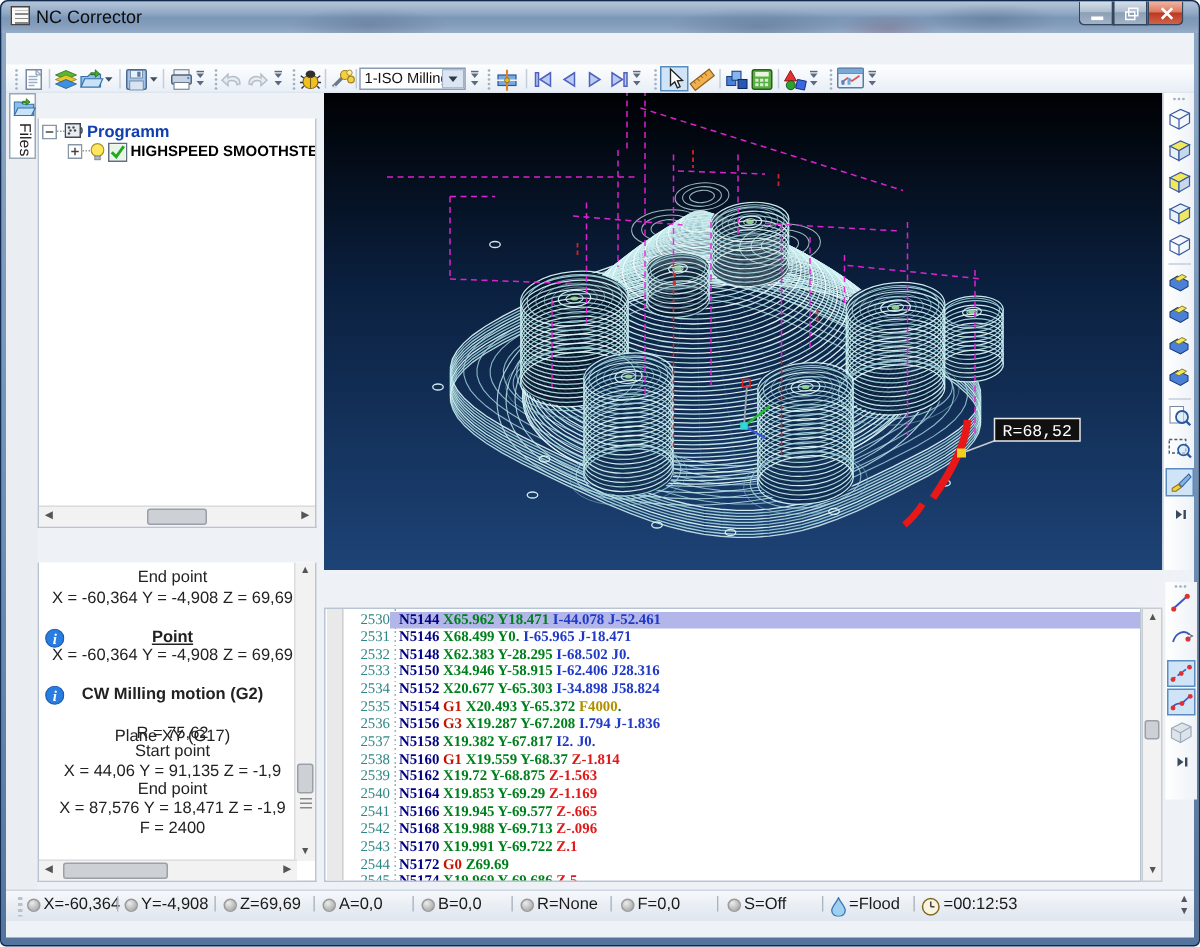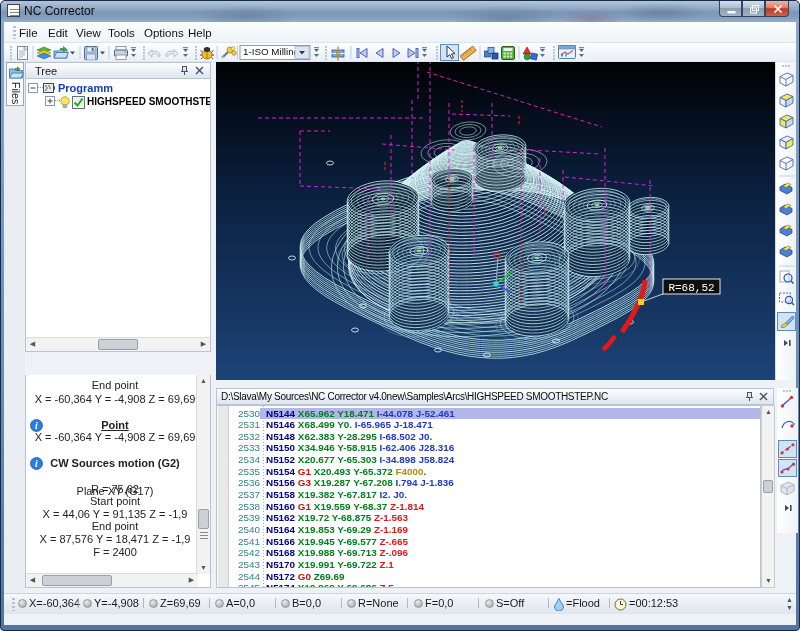--- a/index.html
+++ b/index.html
@@ -37,21 +37,21 @@
 #repbody{position:absolute;left:0;top:17px;width:186px;height:213px;background:#fff;border:1px solid #b8c4d2;border-top:none;overflow:hidden;font-size:11px;color:#222}
 .rline{position:absolute;left:5px;width:168px;text-align:center;white-space:nowrap}
 .scrh{position:absolute;height:14px;background:#f2f2f2;border-top:1px solid #dcdcdc}
 .scrv{position:absolute;width:14px;background:#f2f2f2;border-left:1px solid #dcdcdc}
 .thumb{position:absolute;background:#cdd0d4;border:1px solid #9aa0a8;border-radius:2px}
 .sarr{position:absolute;font-size:7px;color:#555;width:13px;height:12px;text-align:center;line-height:12px}
 #vp{position:absolute;left:212px;top:40px;width:559px;height:318px}
 #vpstrip{position:absolute;left:771px;top:40px;width:21px;height:318px;background:linear-gradient(90deg,#fff,#eef2f7);border-left:1px solid #d4dce6}
 #edit{position:absolute;left:212px;top:366px;width:558px;height:200px}
 #edtitle{position:absolute;left:0;top:0;width:558px;height:17px;background:linear-gradient(180deg,#fdfdfe,#dde5ee);border:1px solid #b8c4d2;font-size:10px;letter-spacing:-0.3px;color:#0a0a0a;padding:2px 0 0 4px;white-space:nowrap}
-#edbody{position:absolute;left:0;top:17px;width:545px;height:183px;background:#fff;border:1px solid #b8c4d2;font-family:Liberation Sans, sans-serif;font-size:9.9px;font-weight:bold;line-height:11.65px;white-space:pre;overflow:hidden}
+#edbody{position:absolute;left:0;top:17px;width:545px;height:183px;background:#fff;border:1px solid #b8c4d2;font-family:Liberation Serif, serif;font-size:9.9px;font-weight:bold;line-height:11.65px;white-space:pre;overflow:hidden}
 #edmargin{position:absolute;left:1px;top:0;width:11px;height:181px;background:#e9e9e9;border-right:1px solid #d0d0d0}
 #eddot{position:absolute;left:46px;top:0;width:1px;height:181px;background:repeating-linear-gradient(180deg,#90b8b8 0 1px,transparent 1px 3px)}
 .crow{position:absolute;left:0;width:546px;height:11.65px;display:flex}
 .ln{color:#2e8585;display:inline-block;width:43px;text-align:right;font-weight:normal;flex:none}
 .ct{padding-left:6px;flex:auto}
 .sel{background:#b2b6e8}
 .cN{color:#000080}.cG{color:#c41400}.cXY{color:#00801c}.cIJ{color:#2038c8}.cF{color:#b09000}.cZ{color:#e01818}
 #edscroll{position:absolute;left:545px;top:17px;width:14px;height:183px;background:#f2f2f2;border:1px solid #c8cdd4}
 #edstrip{position:absolute;left:561px;top:0px;width:21px;height:145px;background:linear-gradient(90deg,#fff,#eef2f7)}
 #status{position:absolute;left:0;top:571px;width:792px;height:21px;background:linear-gradient(180deg,#f6f8fb 0%,#e9eef4 50%,#dfe6ee 100%);border-top:1px solid #cdd6e0;font-size:11px;color:#1a1a1a}
@@ -82,29 +82,20 @@
     <div class="cb cbx">
       <svg width="24" height="16" viewBox="0 0 24 16">
         <g stroke="#fff" stroke-width="1.7">
           <line x1="8.5" y1="4.5" x2="15.5" y2="11.5"></line>
           <line x1="15.5" y1="4.5" x2="8.5" y2="11.5"></line>
         </g>
       </svg>
     </div>
   </div>
 <div id="client">
- <div id="menubar">
-      <span class="menu" style="left:15px">File</span>
-      <span class="menu" style="left:44px">Edit</span>
-      <span class="menu" style="left:72px">View</span>
-      <span class="menu" style="left:104px">Tools</span>
-      <span class="menu" style="left:140px">Options</span>
-      <span class="menu" style="left:184px">Help</span>
-      <div style="position:absolute;left:9px;top:4px;width:3px;height:13px;background:repeating-linear-gradient(180deg,#b8c2cc 0 2px,transparent 2px 4px)"></div>
-    </div>
  <div id="toolbar">
       <svg width="792" height="19" viewBox="0 0 792 19">
         <rect x="10" y="3" width="2" height="13" fill="none"></rect>
         <circle cx="11" cy="4" r="0.9" fill="#9fb0c0"></circle>
         <circle cx="11" cy="7" r="0.9" fill="#9fb0c0"></circle>
         <circle cx="11" cy="10" r="0.9" fill="#9fb0c0"></circle>
         <circle cx="11" cy="13" r="0.9" fill="#9fb0c0"></circle>
         <circle cx="11" cy="16" r="0.9" fill="#9fb0c0"></circle>
         <g transform="translate(17,3)">
           <rect x="0.5" y="0.5" width="10" height="13" fill="#fff" stroke="#7a8aa0"></rect>
@@ -310,32 +301,20 @@
       <div id="railtab">
         <div id="railico"><svg width="15" height="13" viewBox="0 0 15 13">
             <path d="M0.5,3 L0.5,12 L13.5,12 L13.5,4.5 L6.5,4.5 L5,3 Z" fill="#88c0ee" stroke="#3a70a8" stroke-width="0.8"></path>
             <path d="M0.5,12 L3,7 L14.5,7 L12,12 Z" fill="#c8e2f8" stroke="#3a70a8" stroke-width="0.8"></path>
             <path d="M6,2.5 L8.5,2.5 L8.5,0.8 L11,3 L8.5,5 L8.5,3.6 L6,3.6 Z" fill="#40b020" stroke="#206010" stroke-width="0.5"></path>
           </svg></div>
         <div id="railtxt">Files</div>
       </div>
     </div>
  <div id="tree">
-  <div class="ptitle" style="left:0;top:0;width:186px">Tree<span class="pbtn" style="right:19px"><svg width="11" height="11" viewBox="0 0 11 11">
-            <g stroke="#44566c" fill="none">
-              <rect x="3.5" y="1.5" width="4" height="5" fill="#dfe7f0"></rect>
-              <line x1="2" y1="6.5" x2="9" y2="6.5"></line>
-              <line x1="5.5" y1="6.5" x2="5.5" y2="10"></line>
-            </g>
-          </svg></span><span class="pbtn" style="right:4px"><svg width="11" height="11" viewBox="0 0 11 11">
-            <g stroke="#44566c" stroke-width="1.4">
-              <line x1="2" y1="2" x2="9" y2="9"></line>
-              <line x1="9" y1="2" x2="2" y2="9"></line>
-            </g>
-          </svg></span></div>
   <div id="treebody">
         <svg style="position:absolute;left:2px;top:4px" width="10" height="10" viewBox="0 0 10 10">
           <rect x="0.5" y="0.5" width="9" height="9" fill="#fff" stroke="#8898a8"></rect>
           <line x1="2.5" y1="5" x2="7.5" y2="5" stroke="#444"></line>
         </svg>
         <svg style="position:absolute;left:19px;top:17px" width="10" height="10" viewBox="0 0 10 10">
           <rect x="0.5" y="0.5" width="9" height="9" fill="#fff" stroke="#8898a8"></rect>
           <line x1="2.5" y1="5" x2="7.5" y2="5" stroke="#444"></line>
           <line x1="5" y1="2.5" x2="5" y2="7.5" stroke="#444"></line>
         </svg>
@@ -369,21 +348,21 @@
           <div class="thumb" style="left:72px;top:1px;width:40px;height:11px"></div>
         </div>
       </div>
  </div>
  <div id="report">
   <div id="repbody">
         <div class="rline" style="top:4px;">End point</div>
         <div class="rline" style="top:18px;">X = -60,364 Y = -4,908 Z = 69,69</div>
         <div class="rline" style="top:44px;font-weight:bold;text-decoration:underline;">Point</div>
         <div class="rline" style="top:56px;">X = -60,364 Y = -4,908 Z = 69,69</div>
-        <div class="rline" style="top:82px;font-weight:bold;">CW Sources motion (G2)</div>
+        <div class="rline" style="top:82px;font-weight:bold;">CW Milling motion (G2)</div>
         <div class="rline" style="top:110px;">Plane XY (G17)</div>
         <div class="rline" style="top:108px;">R = 75,62</div>
         <div class="rline" style="top:120px;">Start point</div>
         <div class="rline" style="top:133px;">X = 44,06 Y = 91,135 Z = -1,9</div>
         <div class="rline" style="top:145px;">End point</div>
         <div class="rline" style="top:158px;">X = 87,576 Y = 18,471 Z = -1,9</div>
         <div class="rline" style="top:171px;">F = 2400</div>
         <div style="position:absolute;left:4px;top:44px"><svg width="13" height="13" viewBox="0 0 13 13">
             <circle cx="6.5" cy="6.5" r="6" fill="#2a7de0"></circle>
             <circle cx="6.5" cy="6.5" r="6" fill="none" stroke="#1a5ab0" stroke-width="0.8"></circle>
@@ -806,32 +785,20 @@
         </g>
         <rect x="1.5" y="250.5" width="18" height="18" fill="#cfe4f7" stroke="#5a8cc0"></rect>
         <g transform="translate(3,253)">
           <path d="M13.5,1 L7,7.5 L9,9.5 L15,3 Z" fill="#88b0e0" stroke="#2858a0" stroke-width="0.7"></path>
           <path d="M6.5,8 L8.5,10 L5,12.5 L2.5,12.5 L2.5,10.5 Z" fill="#f0d040" stroke="#907010" stroke-width="0.7"></path>
         </g>
         <path d="M8,278 l4,3 l-4,3 z" fill="#3a4a5c"></path>
         <rect x="13" y="278" width="1.6" height="6" fill="#3a4a5c"></rect>
       </svg></div>
  <div id="edit">
-  <div id="edtitle">D:\Slava\My Sources\NC Corrector v4.0new\Samples\Arcs\HIGHSPEED SMOOTHSTEP.NC<span class="pbtn" style="right:17px"><svg width="11" height="11" viewBox="0 0 11 11">
-            <g stroke="#44566c" fill="none">
-              <rect x="3.5" y="1.5" width="4" height="5" fill="#dfe7f0"></rect>
-              <line x1="2" y1="6.5" x2="9" y2="6.5"></line>
-              <line x1="5.5" y1="6.5" x2="5.5" y2="10"></line>
-            </g>
-          </svg></span><span class="pbtn" style="right:3px"><svg width="11" height="11" viewBox="0 0 11 11">
-            <g stroke="#44566c" stroke-width="1.4">
-              <line x1="2" y1="2" x2="9" y2="9"></line>
-              <line x1="9" y1="2" x2="2" y2="9"></line>
-            </g>
-          </svg></span></div>
   <div id="edbody"><div id="edmargin"></div><div id="eddot"></div><div class="crow" style="top:1.50px"><span class="ln">2530</span><span class="ct sel"><span class="cN">N5144</span> <span class="cXY">X65.962 Y18.471</span> <span class="cIJ">I-44.078 J-52.461</span></span></div><div class="crow" style="top:13.15px"><span class="ln">2531</span><span class="ct"><span class="cN">N5146</span> <span class="cXY">X68.499 Y0.</span> <span class="cIJ">I-65.965 J-18.471</span></span></div><div class="crow" style="top:24.80px"><span class="ln">2532</span><span class="ct"><span class="cN">N5148</span> <span class="cXY">X62.383 Y-28.295</span> <span class="cIJ">I-68.502 J0.</span></span></div><div class="crow" style="top:36.45px"><span class="ln">2533</span><span class="ct"><span class="cN">N5150</span> <span class="cXY">X34.946 Y-58.915</span> <span class="cIJ">I-62.406 J28.316</span></span></div><div class="crow" style="top:48.10px"><span class="ln">2534</span><span class="ct"><span class="cN">N5152</span> <span class="cXY">X20.677 Y-65.303</span> <span class="cIJ">I-34.898 J58.824</span></span></div><div class="crow" style="top:59.75px"><span class="ln">2535</span><span class="ct"><span class="cN">N5154</span> <span class="cG">G1</span> <span class="cXY">X20.493 Y-65.372</span> <span class="cF">F4000</span><span class="cXY">.</span></span></div><div class="crow" style="top:71.40px"><span class="ln">2536</span><span class="ct"><span class="cN">N5156</span> <span class="cG">G3</span> <span class="cXY">X19.287 Y-67.208</span> <span class="cIJ">I.794 J-1.836</span></span></div><div class="crow" style="top:83.05px"><span class="ln">2537</span><span class="ct"><span class="cN">N5158</span> <span class="cXY">X19.382 Y-67.817</span> <span class="cIJ">I2. J0.</span></span></div><div class="crow" style="top:94.70px"><span class="ln">2538</span><span class="ct"><span class="cN">N5160</span> <span class="cG">G1</span> <span class="cXY">X19.559 Y-68.37</span> <span class="cZ">Z-1.814</span></span></div><div class="crow" style="top:106.35px"><span class="ln">2539</span><span class="ct"><span class="cN">N5162</span> <span class="cXY">X19.72 Y-68.875</span> <span class="cZ">Z-1.563</span></span></div><div class="crow" style="top:118.00px"><span class="ln">2540</span><span class="ct"><span class="cN">N5164</span> <span class="cXY">X19.853 Y-69.29</span> <span class="cZ">Z-1.169</span></span></div><div class="crow" style="top:129.65px"><span class="ln">2541</span><span class="ct"><span class="cN">N5166</span> <span class="cXY">X19.945 Y-69.577</span> <span class="cZ">Z-.665</span></span></div><div class="crow" style="top:141.30px"><span class="ln">2542</span><span class="ct"><span class="cN">N5168</span> <span class="cXY">X19.988 Y-69.713</span> <span class="cZ">Z-.096</span></span></div><div class="crow" style="top:152.95px"><span class="ln">2543</span><span class="ct"><span class="cN">N5170</span> <span class="cXY">X19.991 Y-69.722</span> <span class="cZ">Z.1</span></span></div><div class="crow" style="top:164.60px"><span class="ln">2544</span><span class="ct"><span class="cN">N5172</span> <span class="cG">G0</span> <span class="cXY">Z69.69</span></span></div><div class="crow" style="top:176.25px"><span class="ln">2545</span><span class="ct"><span class="cN">N5174</span> <span class="cXY">X19.969 Y-69.686</span> <span class="cZ">Z.5</span></span></div></div>
   <div id="edscroll">
         <span class="sarr" style="top:0;left:0">▲</span>
         <span class="sarr" style="bottom:0;left:0">▼</span>
         <div class="thumb" style="left:1px;top:74px;width:10px;height:13px"></div>
       </div>
   <div id="edstrip"><svg width="21" height="203" viewBox="0 0 21 203">
           <g fill="#9fb0c0">
             <circle cx="7" cy="3" r="0.9"></circle>
             <circle cx="10" cy="3" r="0.9"></circle>

